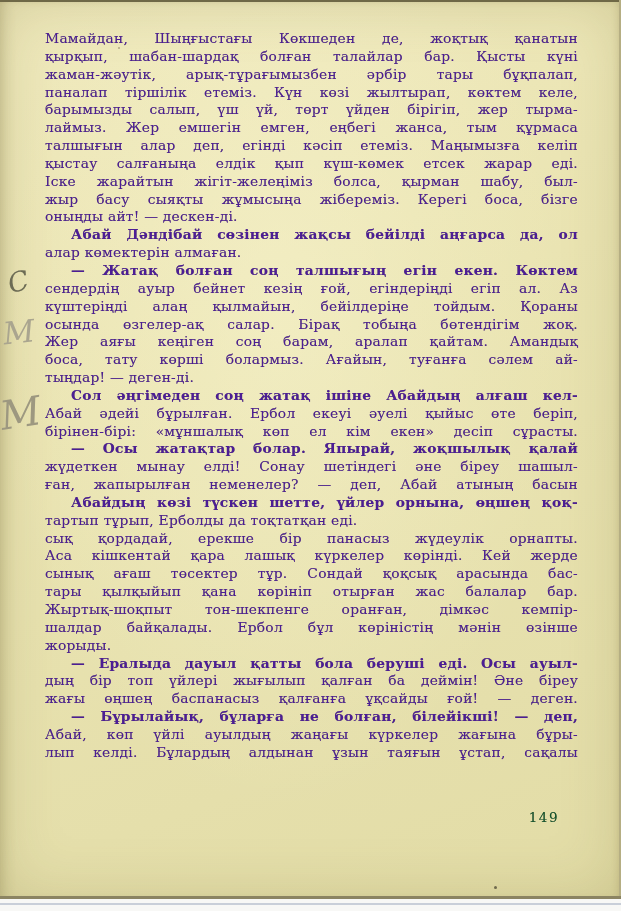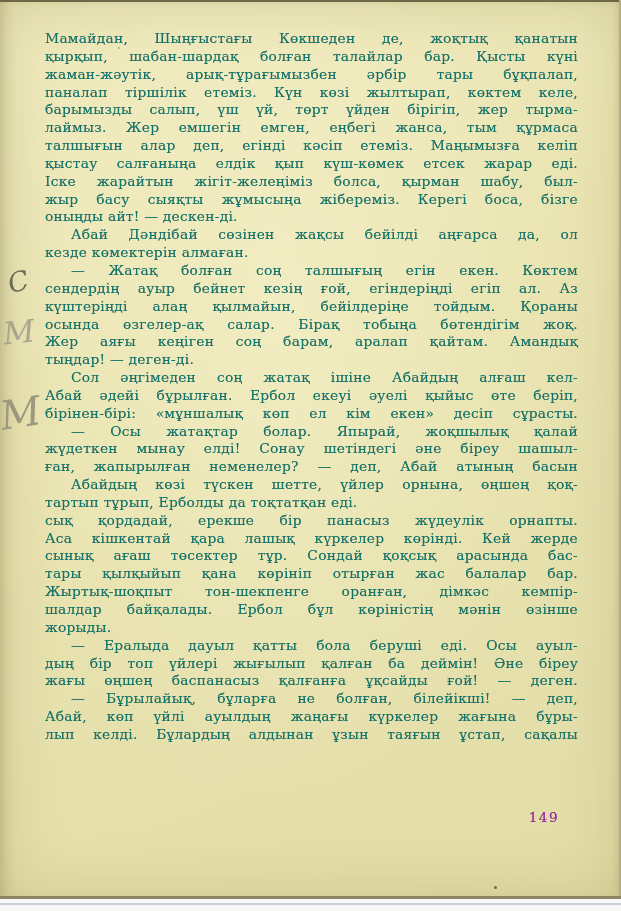--- a/index.html
+++ b/index.html
@@ -13,28 +13,28 @@
                      inset 10px 0 14px -8px rgba(105,95,45,0.30),
                      inset -6px 0 10px -6px rgba(105,95,45,0.35);
          border-top:2px solid #6e6847;
          box-sizing:border-box;}
   .paper-right-edge{position:absolute;right:0;top:0;width:2px;height:899px;background:#b5ae83;}
   .paper-bottom-edge{position:absolute;left:0;top:896px;width:621px;height:3px;background:#8b8462;}
   .bottom-strip{position:absolute;left:0;top:899px;width:621px;height:12px;background:#f8f8f6;}
   .bottom-line{position:absolute;left:0;top:903px;width:621px;height:2px;background:#c9cfd9;}
 
   .text-block{position:absolute;left:45px;top:30px;width:533px;
-              color:#0f766e;font-size:13.8px;letter-spacing:0.25px;
+              color:#4c1d95;font-size:13.8px;letter-spacing:0.25px;
               text-shadow:0 0 0.5px rgba(78,82,60,0.55);}
   .line{line-height:17.85px;height:17.85px;text-align:justify;text-align-last:justify;
         overflow:visible;}
   .line.end{text-align-last:left;}
-  .line.ind{text-indent:26px;}
+  .line.ind{text-indent:26px;font-weight:bold;}
 
-  .page-number{position:absolute;top:809px;right:62px;color:#a21caf;font-size:13.5px;
+  .page-number{position:absolute;top:809px;right:62px;color:#14532d;font-size:13.5px;
                letter-spacing:1.5px;text-shadow:0 0 0.5px rgba(78,82,60,0.5);}
 
   .mark{position:absolute;font-family:"DejaVu Serif", serif;font-style:italic;
         pointer-events:none;}
   .mark-c{left:8px;top:266px;font-size:27px;color:#6d6c55;transform:rotate(-14deg);
           font-weight:400;}
   .mark-m1{left:3px;top:314px;font-size:31px;color:#aaa58f;transform:rotate(-6deg);}
   .mark-m2{left:0px;top:390px;font-size:40px;color:#9d9880;transform:rotate(-9deg);}
 
   .speck{position:absolute;border-radius:50%;background:#6f6a4e;}
@@ -61,26 +61,27 @@
       <div class="line">жаман-жәутік, арық-тұрағымызбен әрбір тары бұқпалап,</div>
       <div class="line">паналап тіршілік етеміз. Күн көзі жылтырап, көктем келе,</div>
       <div class="line">барымызды салып, үш үй, төрт үйден бірігіп, жер тырма-</div>
       <div class="line">лаймыз. Жер емшегін емген, еңбегі жанса, тым құрмаса</div>
       <div class="line">талшығын алар деп, егінді кәсіп етеміз. Маңымызға келіп</div>
       <div class="line">қыстау салғаныңа елдік қып күш-көмек етсек жарар еді.</div>
       <div class="line">Іске жарайтын жігіт-желеңіміз болса, қырман шабу, был-</div>
       <div class="line">жыр басу сыяқты жұмысыңа жібереміз. Керегі боса, бізге</div>
       <div class="line end">оныңды айт! — дескен-ді.</div>
       <div class="line ind">Абай Дәндібай сөзінен жақсы бейілді аңғарса да, ол</div>
-      <div class="line end">кезде көмектерін алмаған.</div>
+      <div class="line end">алар көмектерін алмаған.</div>
       <div class="line ind">— Жатақ болған соң талшығың егін екен. Көктем</div>
       <div class="line">сендердің ауыр бейнет кезің ғой, егіндеріңді егіп ал. Аз</div>
       <div class="line">күштеріңді алаң қылмайын, бейілдеріңе тойдым. Қораны</div>
       <div class="line">осында өзгелер-ақ салар. Бірақ тобыңа бөтендігім жоқ.</div>
       <div class="line">Жер аяғы кеңіген соң барам, аралап қайтам. Амандық</div>
+      <div class="line">боса, тату көрші болармыз. Ағайын, туғанға сәлем ай-</div>
       <div class="line end">тыңдар! — деген-ді.</div>
       <div class="line ind">Сол әңгімеден соң жатақ ішіне Абайдың алғаш кел-</div>
       <div class="line">Абай әдейі бұрылған. Ербол екеуі әуелі қыйыс өте беріп,</div>
       <div class="line">бірінен-бірі: «мұншалық көп ел кім екен» десіп сұрасты.</div>
       <div class="line ind">— Осы жатақтар болар. Япырай, жоқшылық қалай</div>
       <div class="line">жүдеткен мынау елді! Сонау шетіндегі әне біреу шашыл-</div>
       <div class="line">ған, жапырылған неменелер? — деп, Абай атының басын</div>
       <div class="line ind">Абайдың көзі түскен шетте, үйлер орнына, өңшең қоқ-</div>
       <div class="line end">тартып тұрып, Ерболды да тоқтатқан еді.</div>
       <div class="line">сық қордадай, ерекше бір панасыз жүдеулік орнапты.</div>

